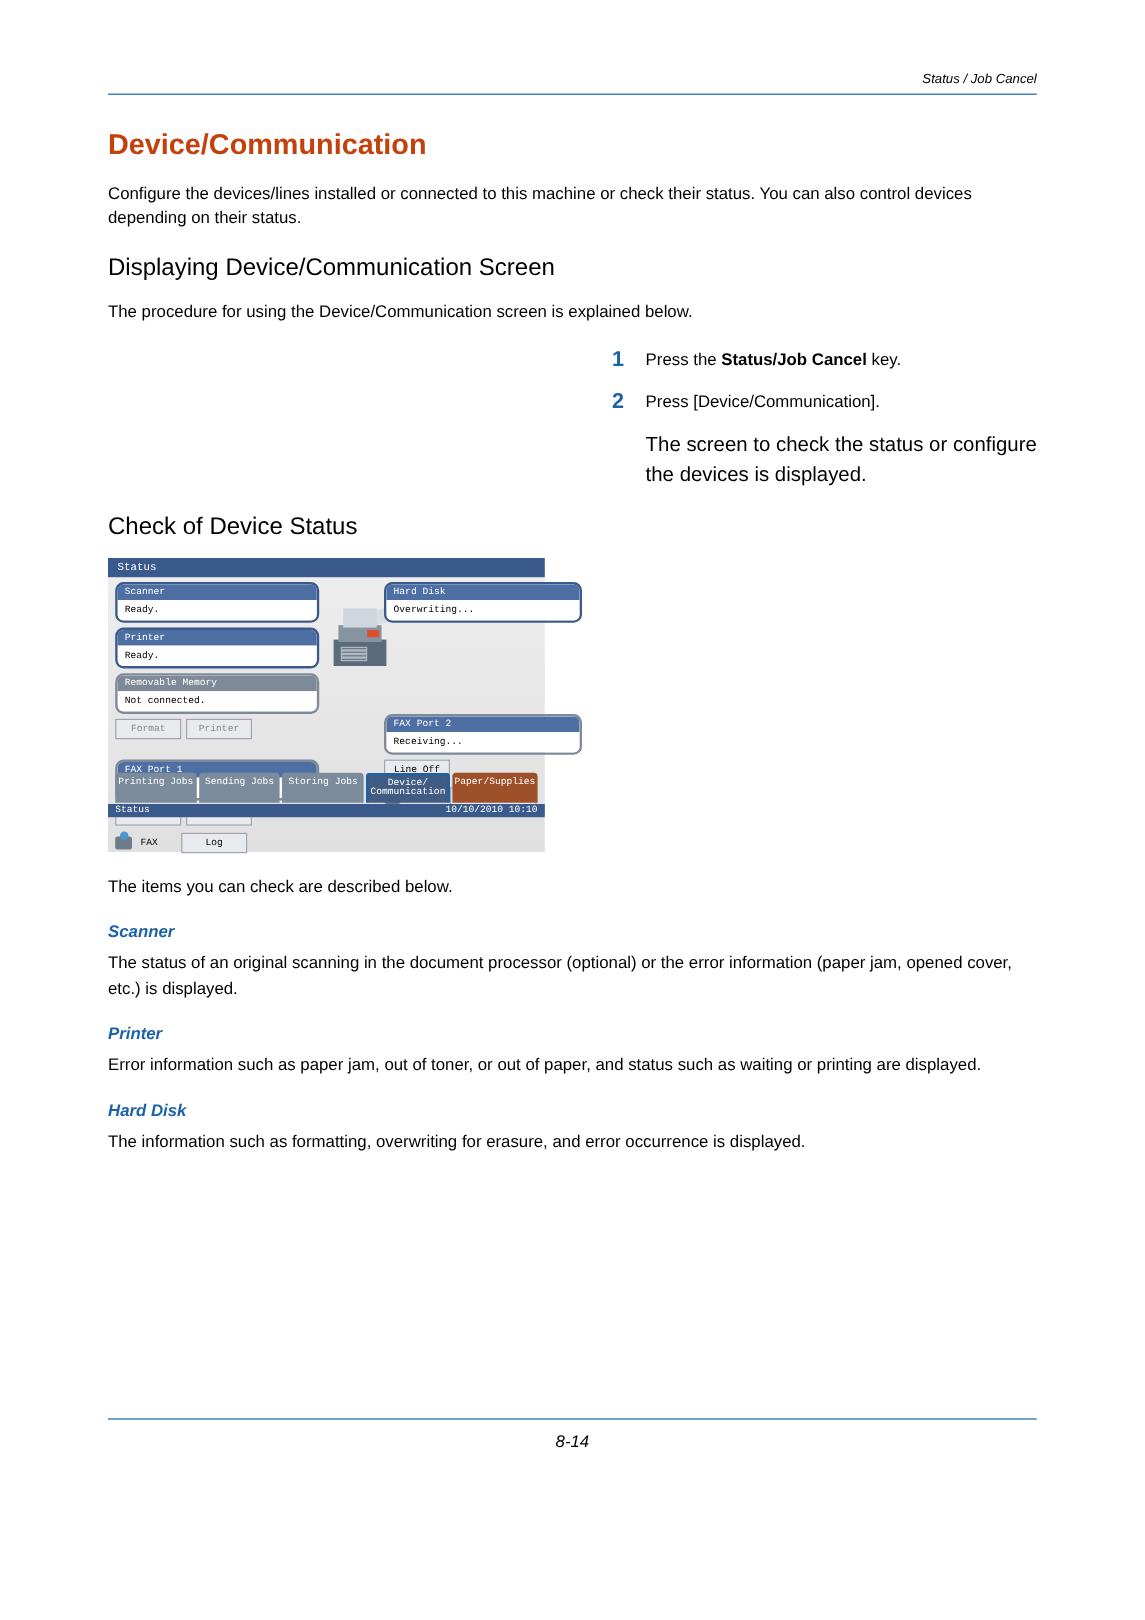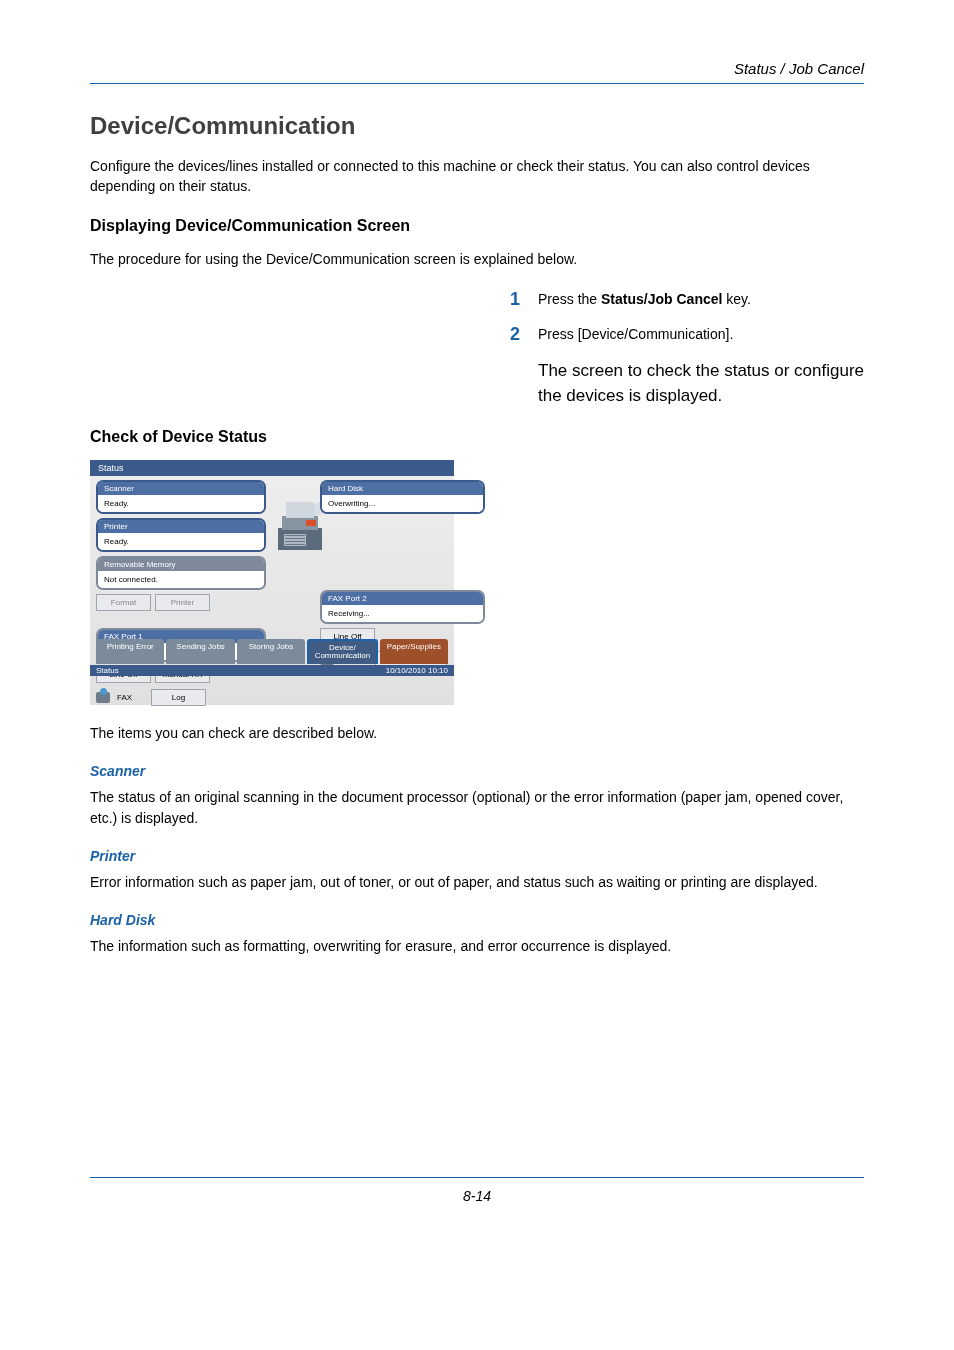--- a/index.html
+++ b/index.html
@@ -12,43 +12,43 @@
     width: 954px;
     padding: 60px 90px 40px 90px;
     box-sizing: border-box;
     font-family: Arial, Helvetica, sans-serif;
     color: #000;
     position: relative;
   }
   .header-right {
     text-align: right;
     font-style: italic;
-    font-size: 15px;
+    font-size: 11px;
     color: #000;
     padding-bottom: 4px;
   }
   .header-rule {
     border-bottom: 1.5px solid #1b62a8;
     margin-bottom: 28px;
     margin-top: 2px;
   }
   .h1 {
-    color: #404040;
+    color: #c2410c;
     font-size: 24px;
     font-weight: bold;
     margin: 0 0 16px 0;
   }
   .body-text {
     font-size: 14px;
     line-height: 1.45;
     margin: 0 0 20px 0;
   }
   .h2 {
-    font-size: 16px;
-    font-weight: bold;
+    font-size: 20px;
+    font-weight: normal;
     margin: 0 0 14px 0;
   }
   .steps {
     margin-left: 420px;
   }
   .step-row {
     display: flex;
     align-items: flex-start;
     margin-bottom: 14px;
   }
@@ -80,21 +80,21 @@
     margin: 14px 0 8px 0;
   }
   .bold { font-weight: bold; }
 
   
   .status-panel {
     width: 364px;
     height: 245px;
     border: 0;
     box-sizing: border-box;
-    font-family: Liberation Sans, sans-serif;
+    font-family: Liberation Mono, monospace;
     font-size: 8.5px;
     color: #000;
     margin-bottom: 18px;
     position: relative;
     background: linear-gradient(#eeeeee,#e0e0e0);
   }
   .sp-title {
     background: #3a5a8c;
     color: #fff;
     font-size: 9px;
@@ -302,21 +302,21 @@
           <div class="sp-btn active">Line Off</div>
         </div>
         <div class="sp-btnrow" style="align-items:center;">
           <span class="fax-icon"></span>
           <span style="font-size:8px;width:30px;">i-FAX</span>
           <div class="sp-btn active" style="width:72px;">Check New FAX</div>
         </div>
       </div>
 
       <div class="sp-tabs">
-        <div class="sp-tab">Printing Error</div>
+        <div class="sp-tab">Printing Jobs</div>
         <div class="sp-tab">Sending Jobs</div>
         <div class="sp-tab">Storing Jobs</div>
         <div class="sp-tab sel">
           <span>Device/</span><br>
           <span>Communication</span>
         </div>
         <div class="sp-tab supplies">Paper/Supplies</div>
       </div>
       <div class="sp-footer">
         <span>Status</span>

